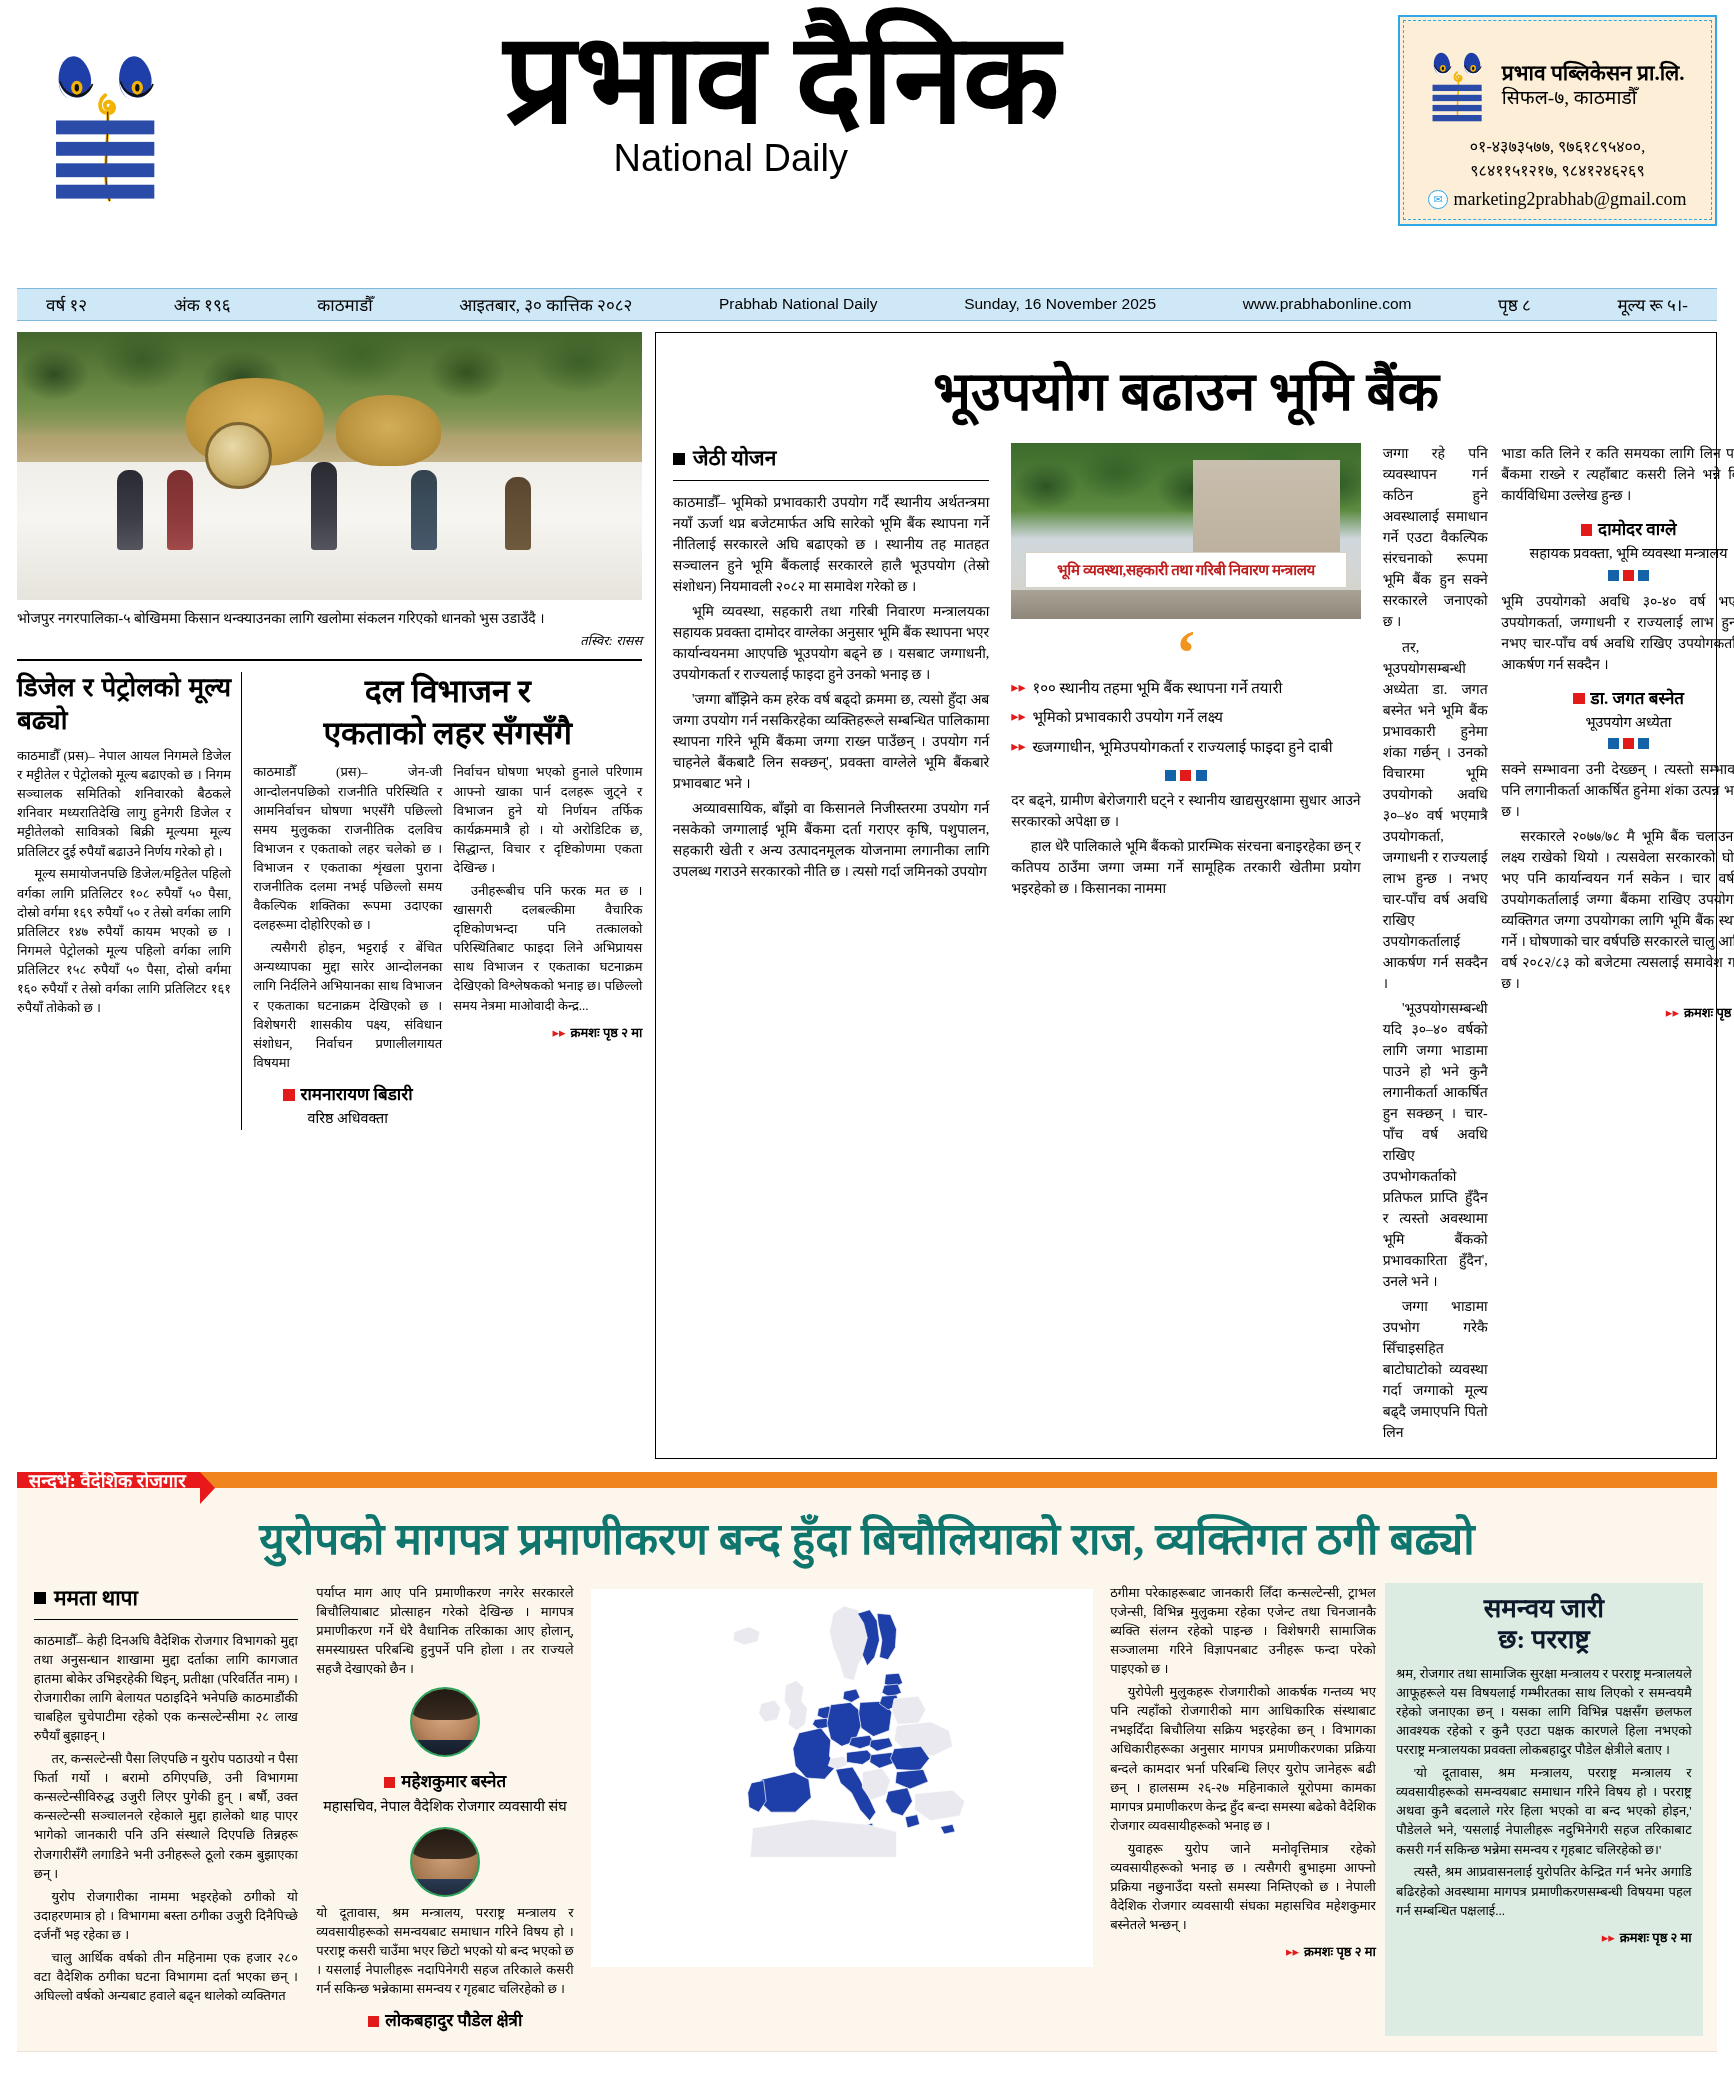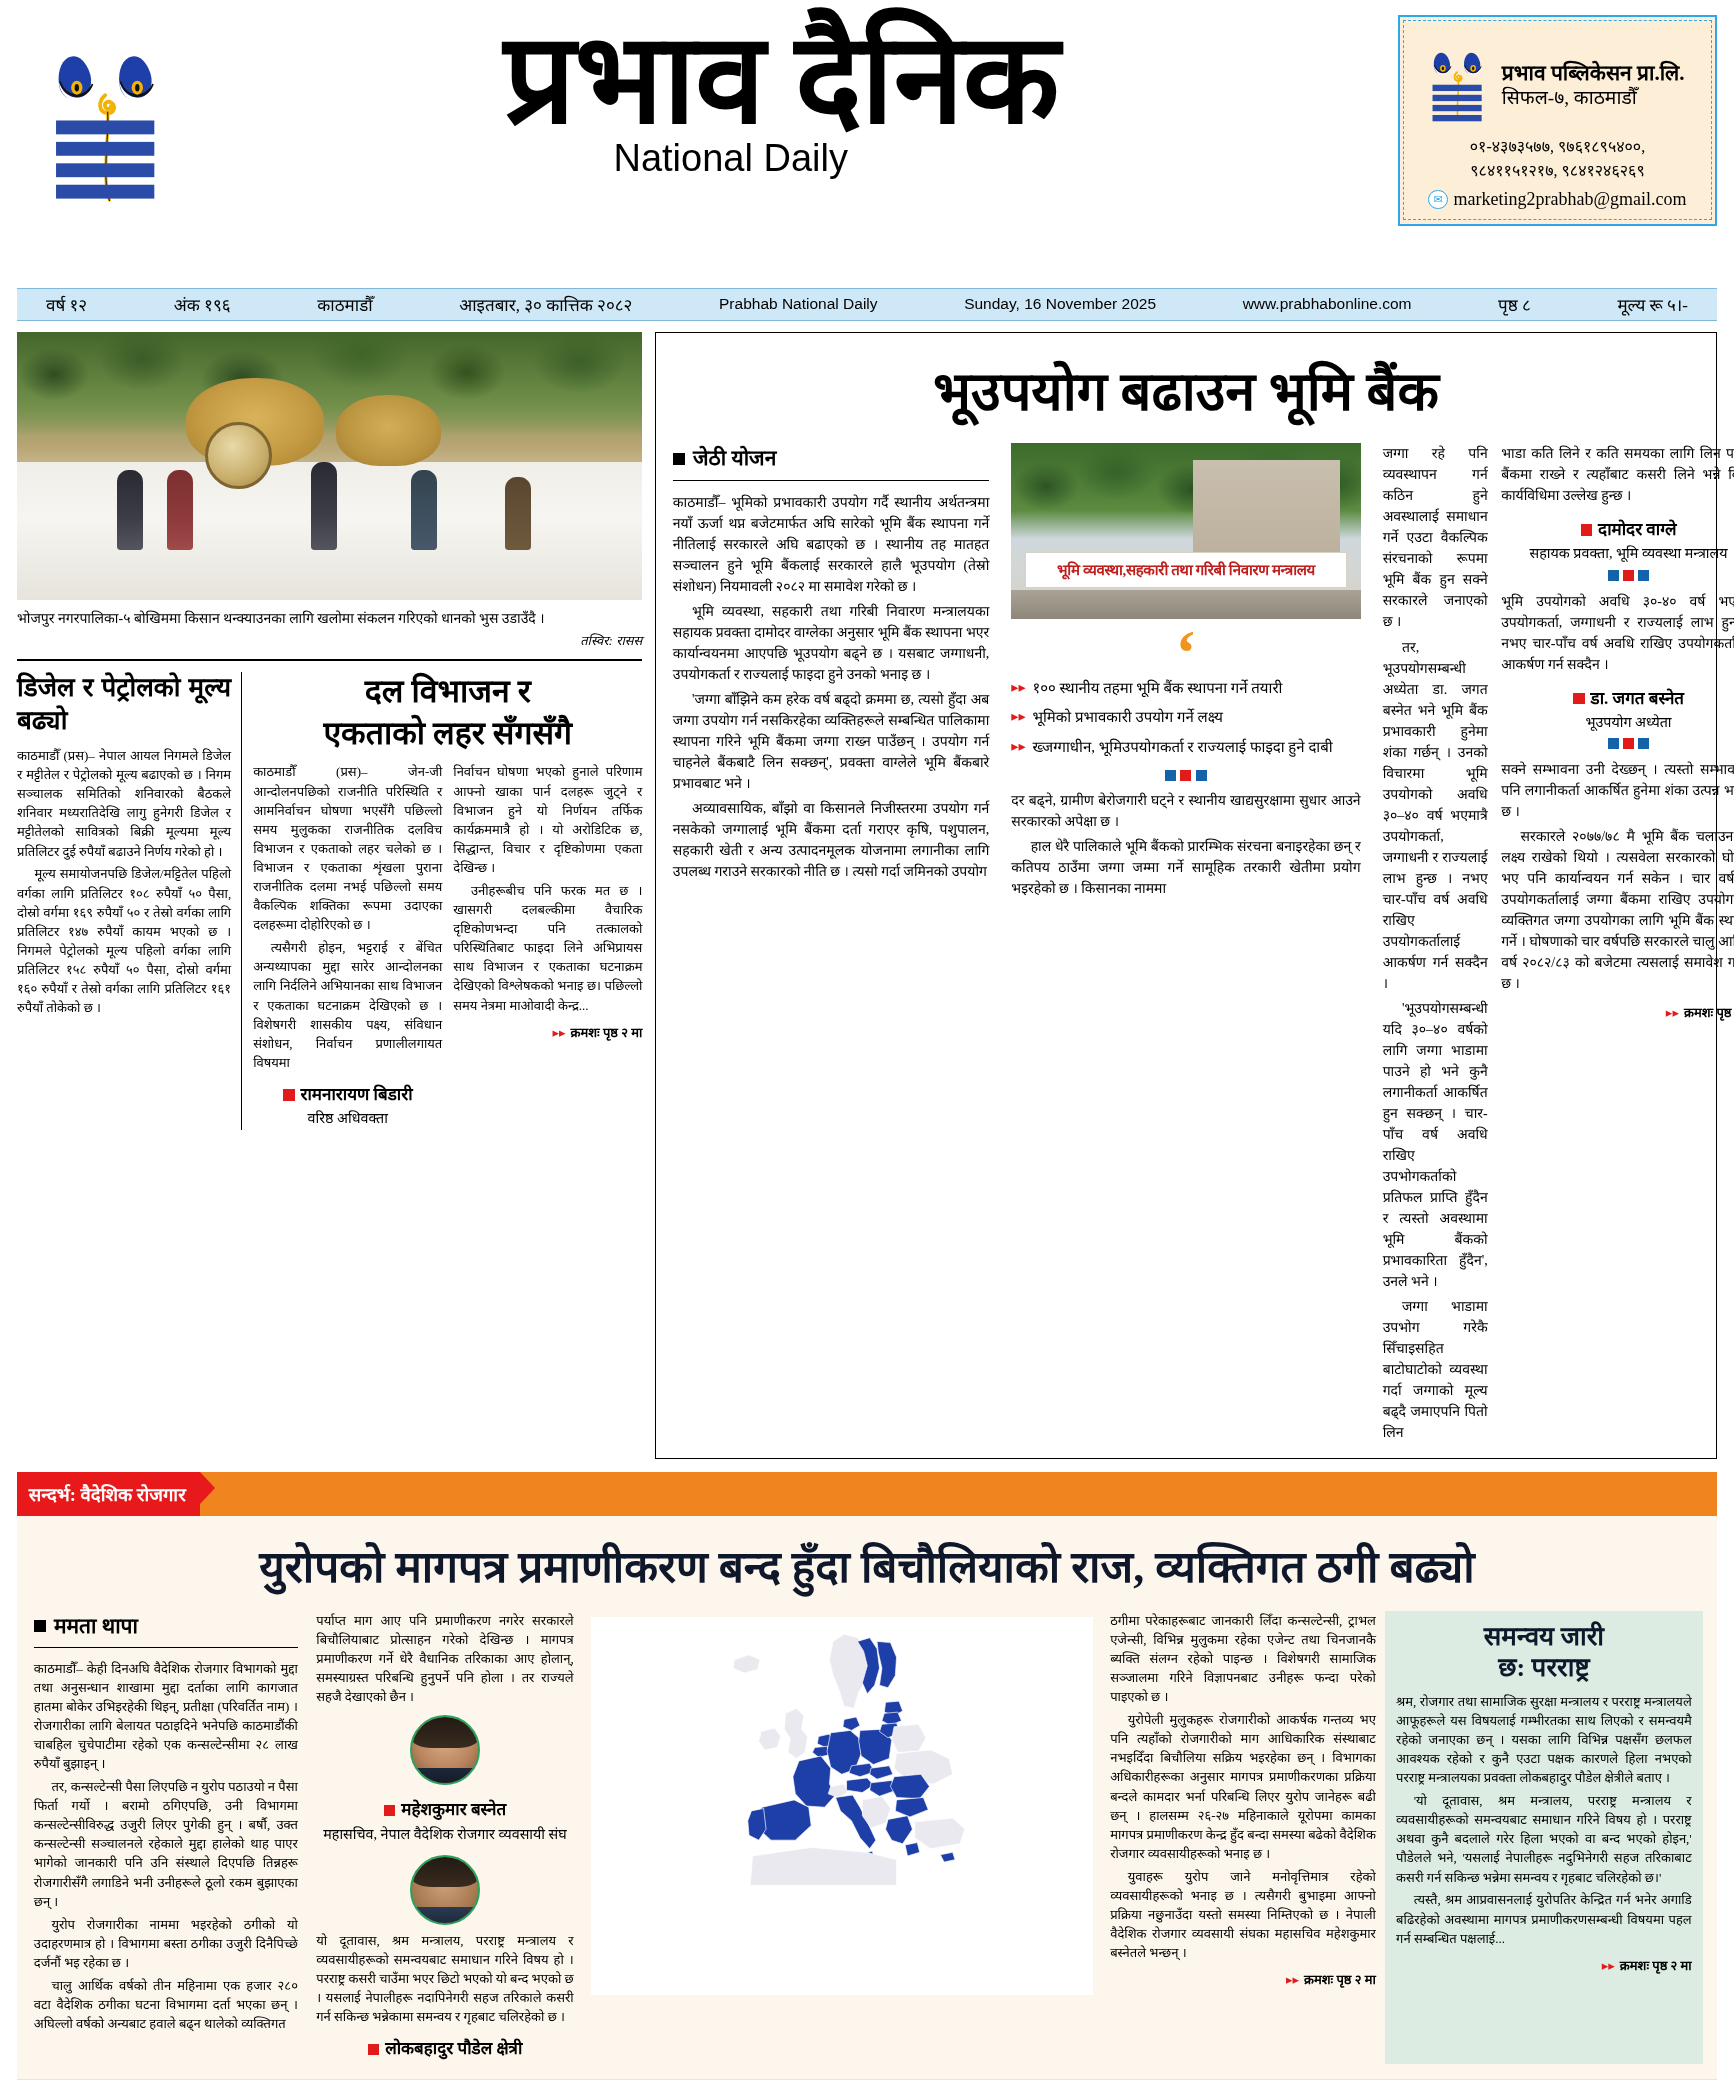--- a/index.html
+++ b/index.html
@@ -316,40 +316,40 @@
   .ll-col p { margin-bottom: 3.8px; text-indent: 17.6px; }
   .ll-col p.first { text-indent: 0; }
 
   
   .sec2 {
     margin: 12.6px 17px 0 17px;
     background: #fdf6ed;
     border-bottom: 1.7px solid #eee3d3;
   }
   .sec2-band {
-    display: flex; align-items: stretch; height: 44px; margin-bottom: 0;
+    display: flex; align-items: stretch; height: 16px; margin-bottom: 0;
   }
   .sec2-tag {
     background: #e8191b; color: #fff;
     font-size: 18.5px; font-weight: bold;
     display: flex; align-items: center;
     padding: 0 14.3px 0 11.7px;
     position: relative;
   }
   .sec2-tag:after {
     content:""; position:absolute; right:-15px; top:0;
     border-top: 16px solid transparent;
     border-bottom: 16px solid transparent;
     border-left: 15px solid #e8191b;
   }
   .sec2-bar { flex: 1 1 auto; background: #f0841f; }
   .sec2-headline {
     text-align: center;
     font-size: 44px; font-weight: bold; line-height: 1.3;
-    color: #0f172a; padding: 23.5px 17px 14.3px 17px;
+    color: #0f766e; padding: 23.5px 17px 14.3px 17px;
   }
   .sec2-body { display: flex; padding: 0 14.3px 14.3px 14.3px; gap: 0; }
   .s2col {
     font-size: 13px; line-height: 1.47; text-align: justify; color: #000;
     padding: 0 9.2px;
   }
   .s2col.w1 { flex: 0 0 16.5%; padding-left: 2.5px; }
   .s2col.w2 { flex: 0 0 16.5%; }
   .s2col.mapcol { flex: 0 0 31%; padding: 0 8.4px; }
   .s2col.w4 { flex: 0 0 17%; }

